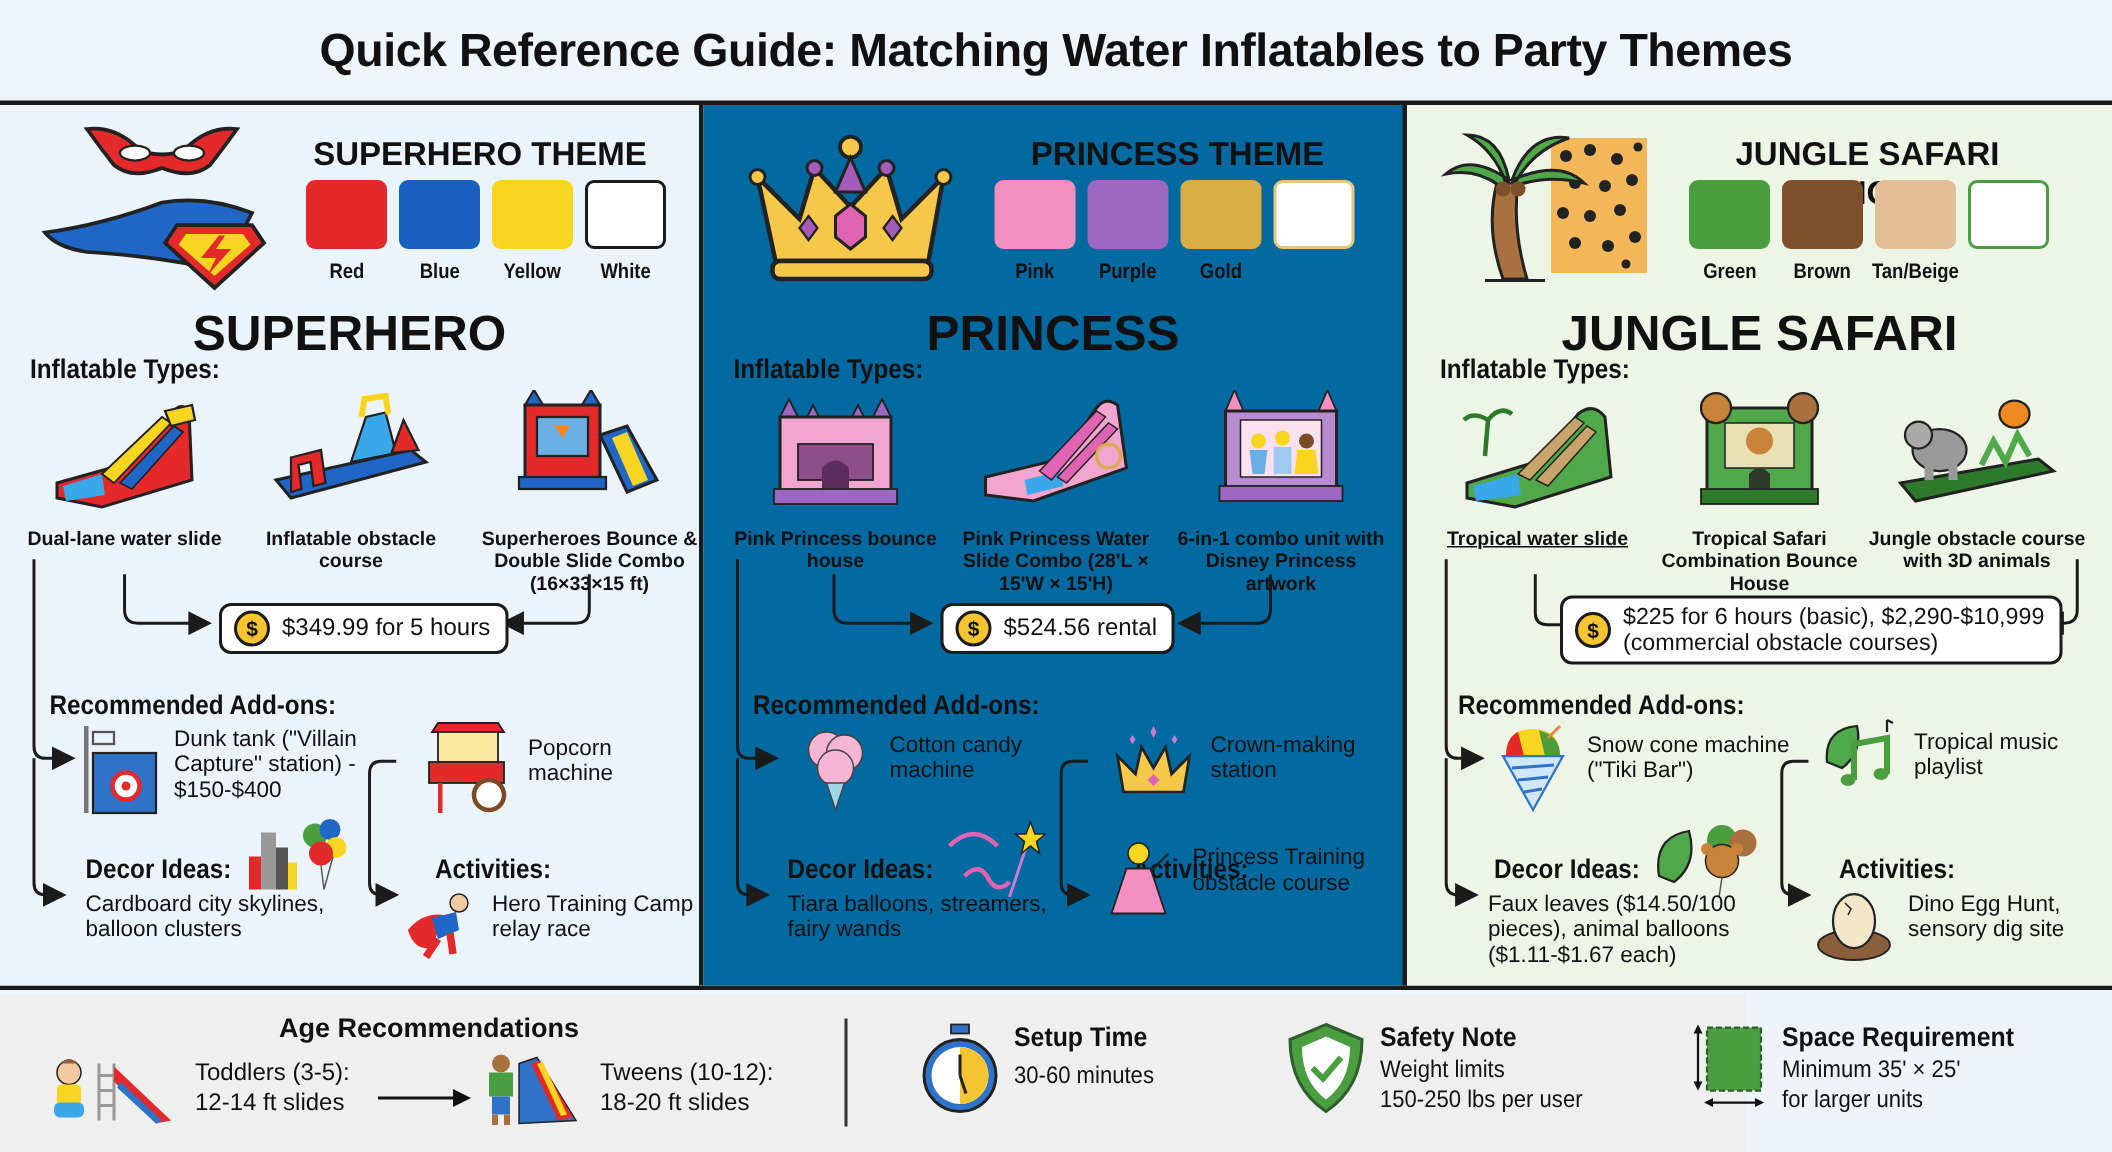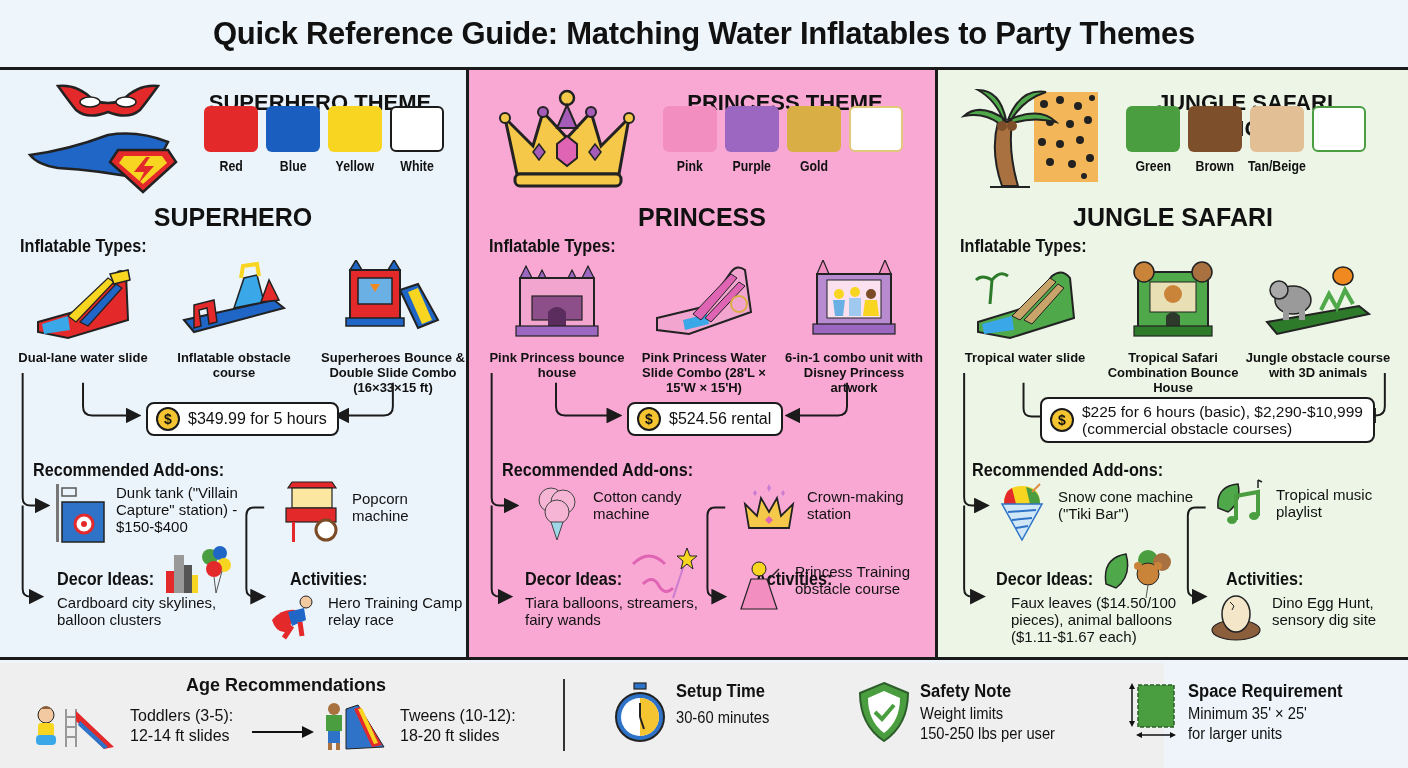--- a/index.html
+++ b/index.html
@@ -15,30 +15,30 @@
     font-size: 31px; font-weight: bold; letter-spacing: -0.3px;
     background: #eef5fb;
   }
   .panels {
     position: absolute; left: 0; top: 67px; width: 1408px; height: 593px;
     border-top: 3px solid #1b1b1b; border-bottom: 3px solid #1b1b1b;
     display: flex;
   }
   .panel { position: relative; height: 100%; overflow: hidden; }
   .panel.p1 { width: 469px; background: #ecf4fb; border-right: 3px solid #1b1b1b; }
-  .panel.p2 { width: 469px; background: #f9a8d4; border-right: 3px solid #1b1b1b; }
+  .panel.p2 { width: 469px; background: #0369a1; border-right: 3px solid #1b1b1b; }
   .panel.p3 { flex: 1; background: #ecf5e6; }
 
   .hero-icon { position: absolute; left: 18px; top: 10px; width: 165px; height: 115px; }
   .theme-head { position: absolute; top: 20px; font-size: 22px; font-weight: bold; text-align: center; }
-  .swatches { position: absolute; top: 36px; display: flex; gap: 8px; }
+  .swatches { position: absolute; top: 50px; display: flex; gap: 8px; }
   .sw { display: flex; flex-direction: column; align-items: center; width: 54px; }
   .sw .box { width: 54px; height: 46px; border-radius: 6px; }
   .sw .lbl { margin-top: 6px; font-size: 14px; font-weight: bold; transform: scaleX(0.88); white-space: nowrap; }
-  .theme-name { position: absolute; top: 133px; width: 100%; text-align: center; font-size: 25px; font-weight: bold; }
+  .theme-name { position: absolute; top: 133px; width: 100%; text-align: center; font-size: 33px; font-weight: bold; }
   .sec-label { position: absolute; font-size: 18px; font-weight: bold; transform-origin: left; transform: scaleX(0.9); white-space: nowrap; }
   .inflatable { position: absolute; top: 190px; width: 150px; text-align: center; }
   .inflatable .pic { width: 110px; height: 80px; margin: 0 auto; }
   .inflatable .cap { font-size: 13px; font-weight: bold; line-height: 15px; margin-top: 6px; }
   .price {
     position: absolute; height: 34px; border: 2px solid #1b1b1b; border-radius: 8px;
     background: #fff; display: flex; align-items: center; padding: 0 10px 0 8px; gap: 8px;
     font-size: 16px;
   }
   .coin { width: 24px; height: 24px; border-radius: 50%; background: #f5c431; border: 2px solid #1b1b1b;
@@ -375,21 +375,21 @@
           <div class="lbl">Tan/Beige</div>
         </div>
       <div class="sw">
           <div class="box" style="background:#fff;border:2.5px solid #4a9e3f;"></div>
           <div class="lbl"></div>
         </div>
     </div>
     <div class="theme-name">JUNGLE SAFARI</div>
     <div class="sec-label" style="left:22px;top:166px;">Inflatable Types:</div>
 
-    <div class="inflatable" style="left:12px;">
+    <div class="inflatable" style="left:12px;text-decoration:underline;">
       <svg class="pic" viewBox="0 0 110 80">
         <path d="M8 62 L60 46 L82 16 Q92 8 100 18 L104 58 L40 78 L8 72Z" fill="#4fa84a" stroke="#222" stroke-width="2"></path>
         <path d="M12 64 L42 56 L44 70 L14 74Z" fill="#39a7e8"></path>
         <path d="M42 56 L80 18 L86 22 L50 60Z M54 60 L88 24 L94 28 L62 64Z" fill="#c9a46a" stroke="#222" stroke-width="1"></path>
         <path d="M20 44 L22 20 M22 20 Q12 14 6 20 M22 20 Q30 10 38 16" stroke="#2d7a2b" stroke-width="3" fill="none"></path>
       </svg>
       <div class="cap">Tropical water slide</div>
     </div>
     <div class="inflatable" style="left:160px;">
       <svg class="pic" viewBox="0 0 110 80">
@@ -462,21 +462,21 @@
     <div class="sec-label" style="left:58px;top:499px;">Decor Ideas:</div>
     <svg style="position:absolute;left:164px;top:478px;width:70px;height:50px;" viewBox="0 0 70 50">
       <path d="M4 36 Q0 10 24 6 Q30 28 14 40Z" fill="#4fa84a" stroke="#222" stroke-width="1.5"></path>
       <circle cx="46" cy="12" r="10" fill="#4a9e3f"></circle>
       <circle cx="60" cy="14" r="9" fill="#a8713f"></circle>
       <circle cx="46" cy="26" r="11" fill="#c9843a" stroke="#222" stroke-width="1"></circle>
       <circle cx="36" cy="18" r="4" fill="#c9843a"></circle>
         <circle cx="56" cy="18" r="4" fill="#c9843a"></circle>
       <path d="M46 37 L44 50" stroke="#555" stroke-width="1"></path>
     </svg>
-    <div class="item" style="left:73px;top:524px;width:200px;">
+    <div class="item" style="left:54px;top:524px;width:200px;">
       <div class="tx">Faux leaves ($14.50/100 pieces), animal balloons ($1.11-$1.67 each)</div>
     </div>
 
     <div class="sec-label" style="left:288px;top:499px;">Activities:</div>
     <div class="item" style="left:272px;top:518px;width:194px;">
       <svg class="ic" viewBox="0 0 52 56" style="height:56px;">
         <ellipse cx="26" cy="42" rx="24" ry="10" fill="#8b5e3c" stroke="#222" stroke-width="1.2"></ellipse>
         <ellipse cx="26" cy="26" rx="14" ry="18" fill="#f3e6c9" stroke="#222" stroke-width="1.5"></ellipse>
         <path d="M20 14 L24 18 L22 22" fill="none" stroke="#222" stroke-width="1"></path>
       </svg>

